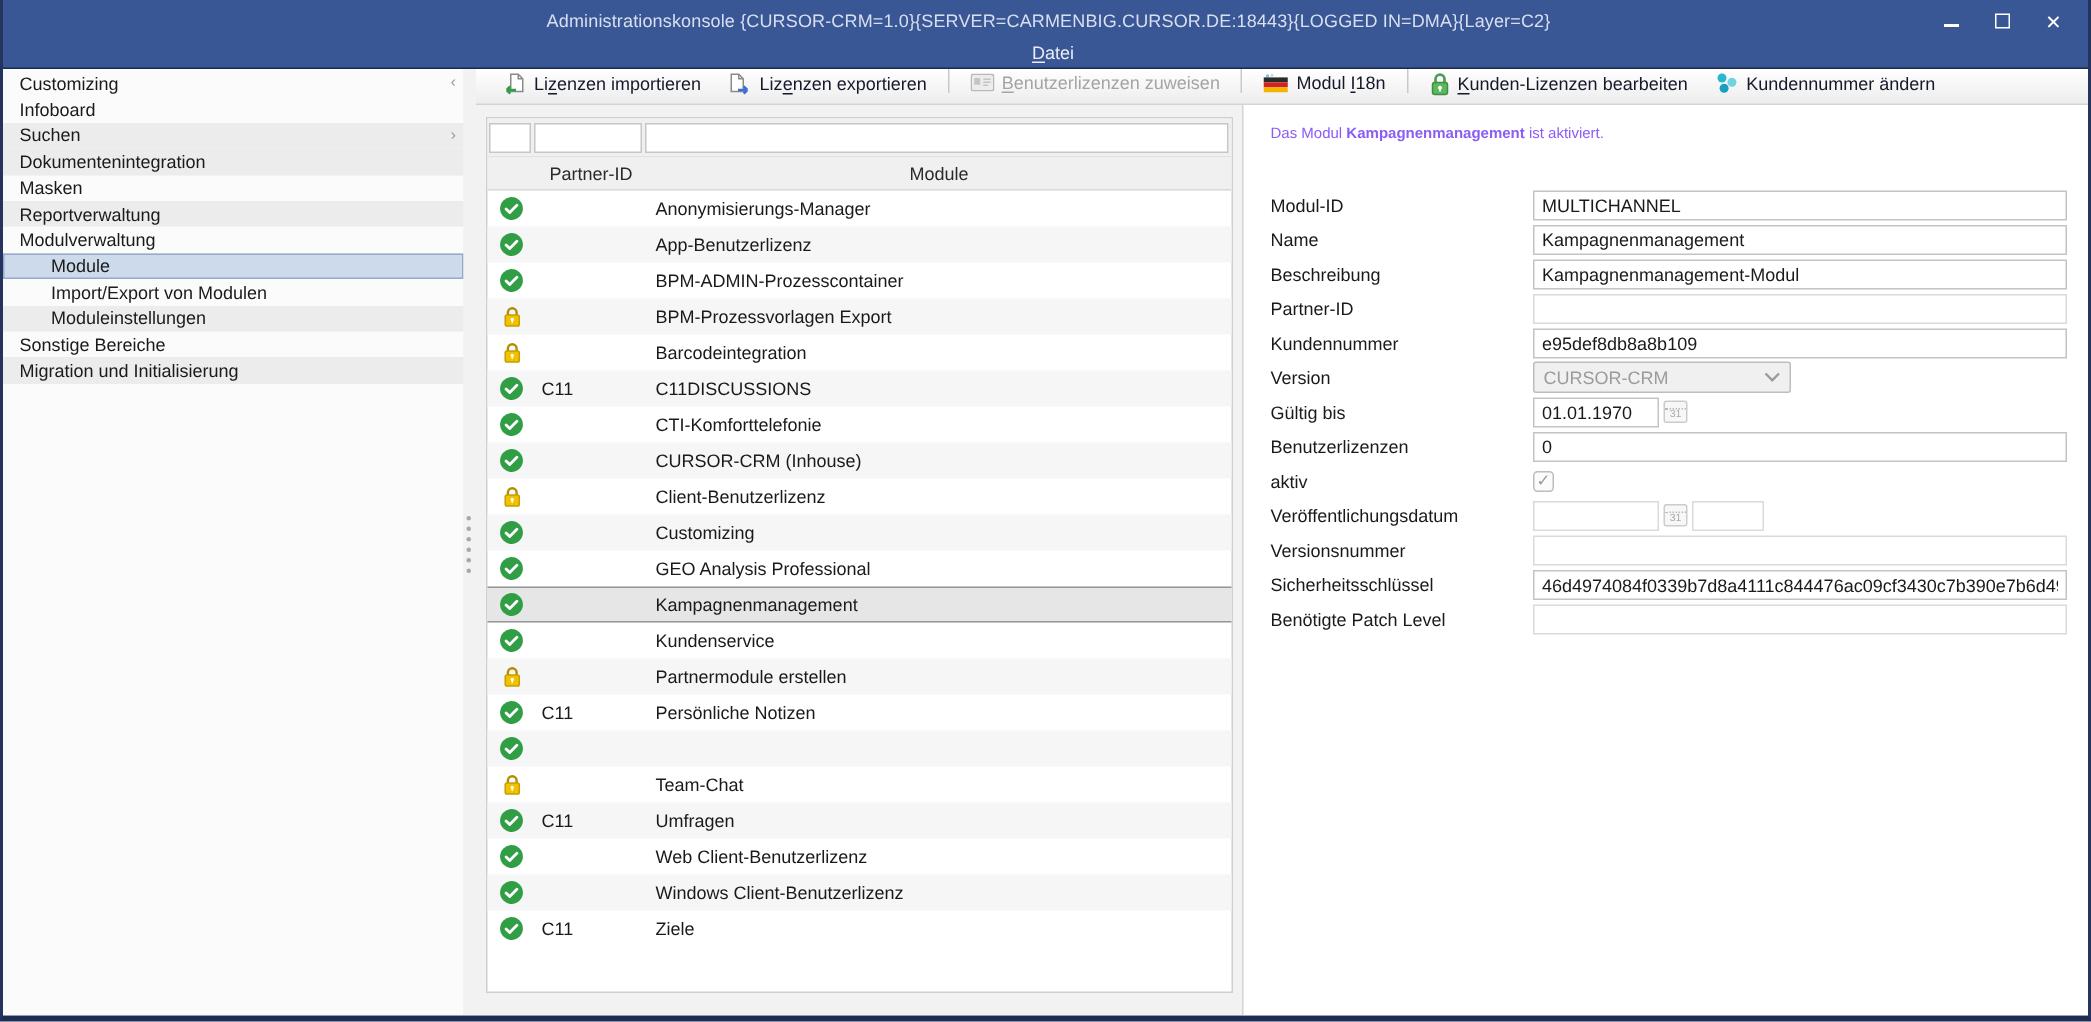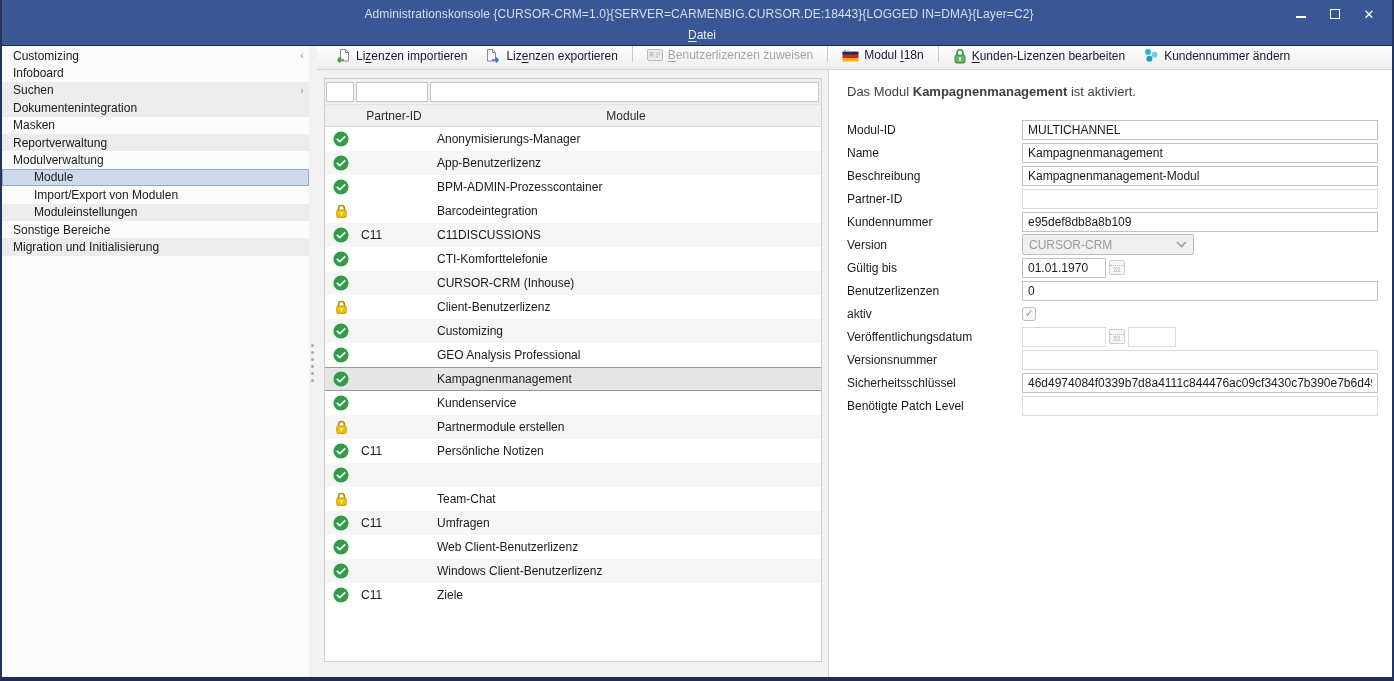--- a/index.html
+++ b/index.html
@@ -71,21 +71,21 @@
   .header-row { display:flex; background:#f0f0f0; border-bottom:1px solid #d9d9d9; height:22px; align-items:center; }
   .hdr-cell { font-size:12px; color:#2a2a2a; text-align:center; }
   .t-row { display:flex; height:24px; align-items:center; font-size:12px; color:#1a1a1a; }
   .t-row.shaded { background:#f6f6f6; }
   .t-row.selected { background:#e6e6e6; border-top:1px solid #979797; border-bottom:1px solid #979797; height:24px; }
   .c-status { width:32px; display:flex; justify-content:center; flex-shrink:0; }
   .c-partner { width:74px; padding-left:4px; flex-shrink:0; }
   .c-module { flex:1; padding-left:6px; }
   
   .form-panel { flex:1; background:#ffffff; border-left:1px solid #d4d4d4; margin-left:6px; padding:14px 14px 0 18px; overflow:hidden; }
-  .status-line { font-size:13px; color:#404040; margin-bottom:19px; }
+  .status-line { font-size:10px; color:#8b5cf6; margin-bottom:30px; }
   .status-line b { font-weight:bold; }
   .f-row { display:flex; align-items:center; height:23px; }
   .f-label { width:175px; font-size:12px; color:#1a1a1a; flex-shrink:0; }
   .f-ctrl { flex:1; display:flex; align-items:center; gap:3px; }
   .f-input { height:20px; border:1px solid #c3c3c3; background:#fff; font-size:12px; color:#1a1a1a; padding:0 5px; font-family:inherit; }
   .f-input.full { width:100%; }
   .f-input.empty { border-color:#dadada; }
   .f-input.small { width:84px; }
   .f-input.tiny { width:48px; border-color:#dadada; }
   .f-select {
@@ -288,20 +288,34 @@
                   <span class="tb-icon">
                     <svg width="16" height="16" viewBox="0 0 16 16">
                       <circle cx="8" cy="8" r="7.6" fill="#2f9e44"></circle>
                       <path d="M4.4 8.3l2.4 2.4 4.8-4.9" stroke="#fff" stroke-width="1.9" fill="none" stroke-linecap="round" stroke-linejoin="round"></path>
                     </svg>
                   </span>
                 </div>
                 <div class="c-partner"></div>
                 <div class="c-module">BPM-ADMIN-Prozesscontainer</div>
               </div>
+              <div class="t-row shaded">
+                <div class="c-status">
+                  <span class="tb-icon">
+                    <svg width="13" height="15" viewBox="0 0 13 15">
+                      <path d="M3.6 6V4.4a2.9 2.9 0 015.8 0V6" stroke="#b28c00" stroke-width="1.6" fill="none"></path>
+                      <rect x="1.8" y="6" width="9.4" height="7.4" rx="1.2" fill="#f2c200" stroke="#c79f00"></rect>
+                      <circle cx="6.5" cy="9" r="1.1" fill="#fff"></circle>
+                      <rect x="6" y="9.3" width="1" height="2" fill="#fff"></rect>
+                    </svg>
+                  </span>
+                </div>
+                <div class="c-partner"></div>
+                <div class="c-module">BPM-Prozessvorlagen Export</div>
+              </div>
               <div class="t-row">
                 <div class="c-status">
                   <span class="tb-icon">
                     <svg width="13" height="15" viewBox="0 0 13 15">
                       <path d="M3.6 6V4.4a2.9 2.9 0 015.8 0V6" stroke="#b28c00" stroke-width="1.6" fill="none"></path>
                       <rect x="1.8" y="6" width="9.4" height="7.4" rx="1.2" fill="#f2c200" stroke="#c79f00"></rect>
                       <circle cx="6.5" cy="9" r="1.1" fill="#fff"></circle>
                       <rect x="6" y="9.3" width="1" height="2" fill="#fff"></rect>
                     </svg>
                   </span>

